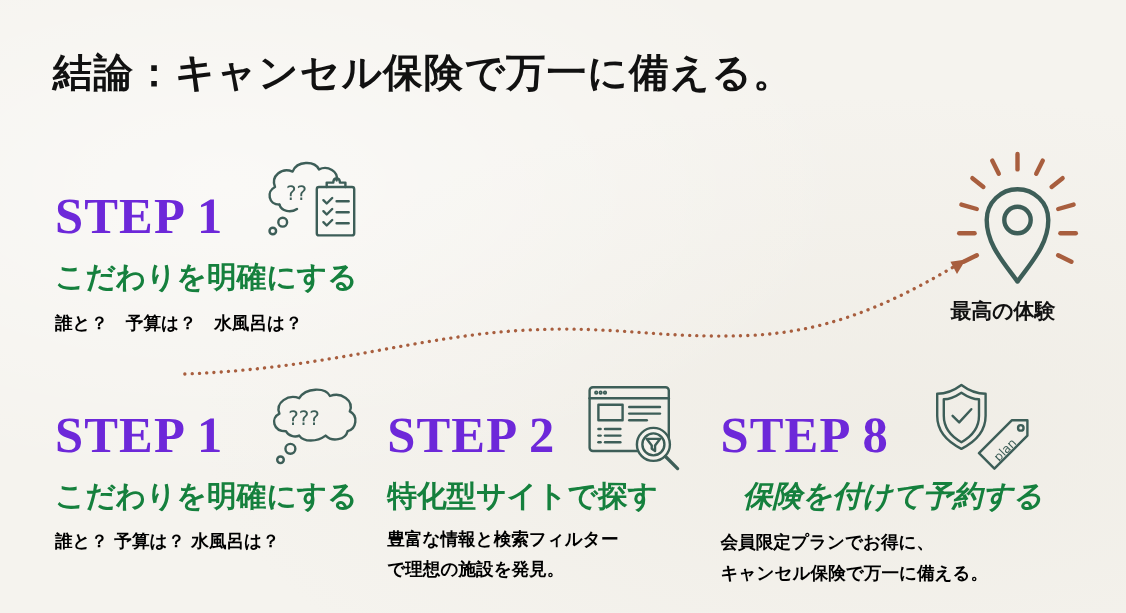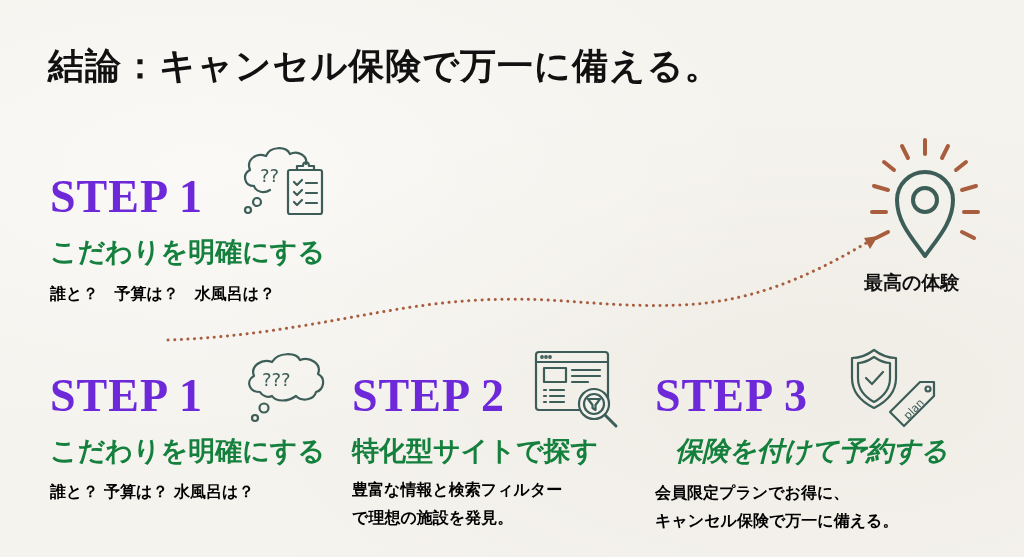--- a/index.html
+++ b/index.html
@@ -124,21 +124,21 @@
     <path d="M56 51 H68 L63.5 57 V62 L60.5 60 V57 Z"></path>
     <line x1="73" y1="67" x2="84" y2="78" stroke-width="3"></line>
   </svg>
 </div>
 <div class="step-heading" style="left:352px; top:433px;">特化型サイトで探す</div>
 <div class="step-desc" style="left:352px; top:476px;">
   <div>豊富な情報と検索フィルター</div>
   <div>で理想の施設を発見。</div>
 </div>
 
-<div class="step-label" style="left:655px; top:373px;">STEP 3</div>
+<div class="step-label" style="left:655px; top:373px;">STEP 8</div>
 <div class="icon" style="left:848px; top:346px;">
   <svg width="96" height="86" viewBox="0 0 96 86" fill="none" stroke="#3d5e58" stroke-width="2.2" stroke-linecap="round" stroke-linejoin="round">
     <path d="M26 4 C18 10 10 12 4 12 V32 C4 46 14 56 26 62 C38 56 48 46 48 32 V12 C42 12 34 10 26 4 Z"></path>
     <path d="M26 11 C20 15 15 17 10 17 V32 C10 43 17 51 26 56 C35 51 42 43 42 32 V17 C37 17 32 15 26 11 Z"></path>
     <path d="M18 32 l6 6 l11 -12"></path>
     <path d="M44 72 L74 42 L88 42 L88 56 L58 86 Z" transform="translate(-2,-6)"></path>
     <circle cx="80" cy="43" r="2.5"></circle>
     <text x="0" y="0" font-size="11" font-family="DejaVu Sans, sans-serif" fill="#3d5e58" stroke="none" transform="translate(60,74) rotate(-45)">plan</text>
   </svg>
 </div>

